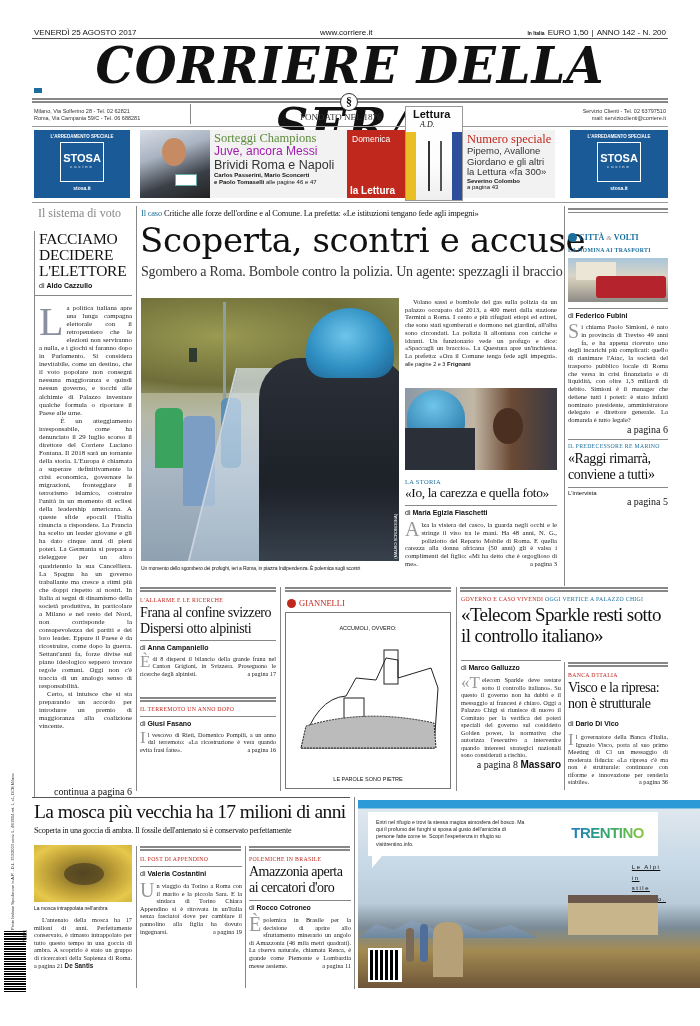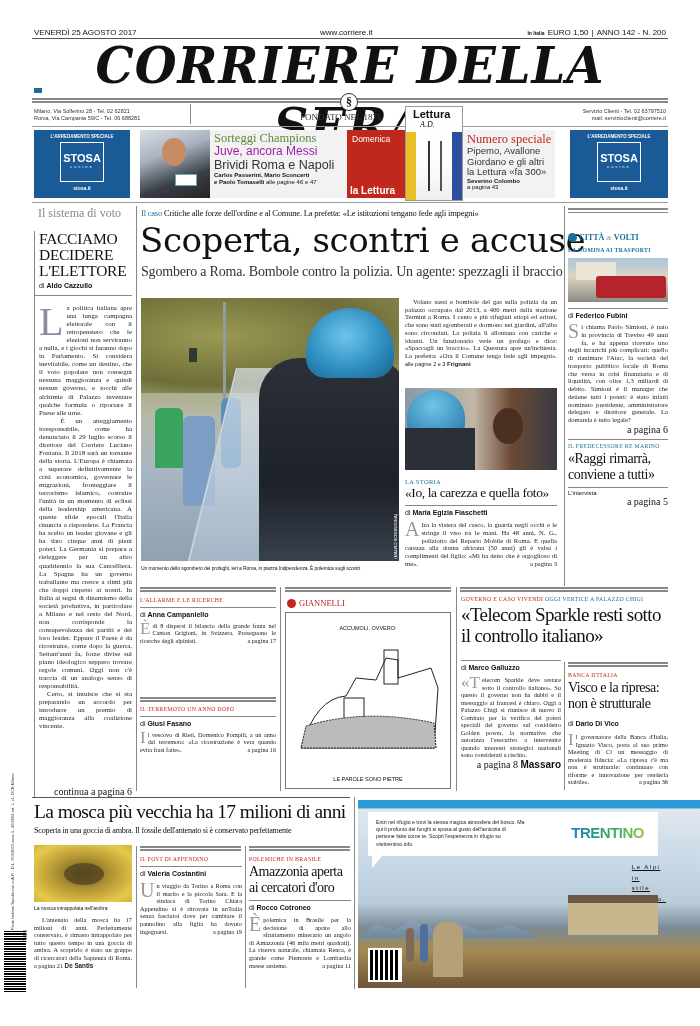--- a/index.html
+++ b/index.html
@@ -177,20 +177,21 @@
   <div class="kicker blue" style="font-size:5.8px">IL PREDECESSORE RE MARINO</div>
   <div class="serif" style="font-size:14px;line-height:16px;letter-spacing:-.4px;margin-top:2px">«Raggi rimarrà, conviene a tutti»</div>
   <div style="height:1px;background:#888;margin:4px 0 2px"></div>
   <div class="sans" style="font-size:6px">L'intervista</div>
   <div class="ref">a pagina 5</div>
 </div>
 
 <div class="dbl" style="left:140px;top:587px;width:136px"></div>
 <div class="abs" style="left:140px;top:597px;width:136px">
   <div class="kicker red" style="font-size:5.8px">L'allarme e le ricerche</div>
+  <div class="serif" style="font-size:14px;line-height:15.5px;letter-spacing:-.4px;margin-top:2px">Frana al confine svizzero Dispersi otto alpinisti</div>
   <div style="height:1px;background:#888;margin:4px 0 3px"></div>
   <div class="byline"><span>di</span> <b>Anna Campaniello</b></div>
   <div class="body" style="font-size:6.2px;line-height:7.3px;margin-top:4px"><span class="drop-s" style="font-size:17px;line-height:14px">È</span><span>di 8 dispersi il bilancio della grande frana nel Canton Grigioni, in Svizzera. Proseguono le ricerche degli alpinisti.</span> <span style="float:right">a pagina 17</span></div>
 </div>
 <div class="dbl" style="left:140px;top:697px;width:136px"></div>
 <div class="abs" style="left:140px;top:706px;width:136px">
   <div class="kicker red" style="font-size:5.8px">Il terremoto un anno dopo</div>
   <div style="height:1px;background:#888;margin:4px 0 3px"></div>
   <div class="byline"><span>di</span> <b>Giusi Fasano</b></div>
   <div class="body" style="font-size:6.2px;line-height:7.3px;margin-top:4px"><span class="drop-s" style="font-size:17px;line-height:14px">I</span><span>l vescovo di Rieti, Domenico Pompili, a un anno dal terremoto: «La ricostruzione è vera quando evita frasi fatte».</span> <span style="float:right">a pagina 16</span></div>

